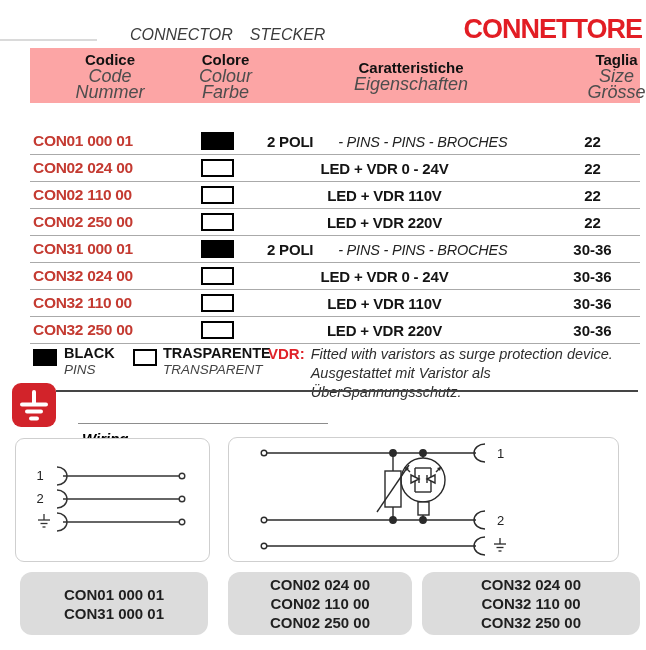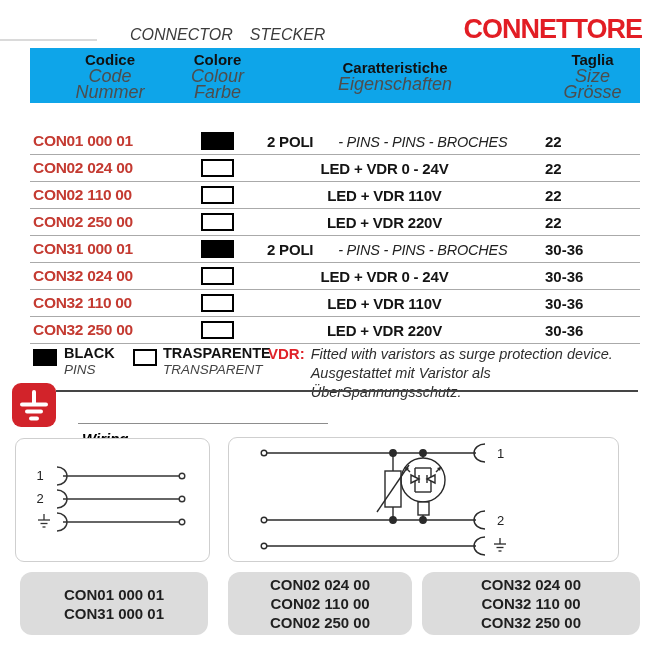--- a/index.html
+++ b/index.html
@@ -7,37 +7,37 @@
         font-family:"Liberation Sans", sans-serif;color:#1a1a1a;}
 
   
   .top-hairline{position:absolute;left:0;top:39px;width:97px;height:2px;background:#dadada;}
   .subtitle{position:absolute;left:130px;top:26px;font-size:16px;font-style:italic;color:#3c3c3c;}
   .subtitle .gap{display:inline-block;width:17px;}
   .page-title{position:absolute;right:4px;top:14px;font-size:27px;font-weight:bold;
               color:#e21d24;letter-spacing:-1px;}
 
   
-  .thead{position:absolute;left:30px;top:48px;width:610px;height:55px;background:#0ea5e9;
-         display:grid;grid-template-columns:160px 55px 300px 95px;align-items:center;text-align:center;}
+  .thead{position:absolute;left:30px;top:48px;width:610px;height:55px;background:#fca5a5;
+         display:grid;grid-template-columns:160px 55px 300px 95px;align-items:center;text-align:center;gap:8px;}
   .thead .hl1{font-weight:bold;font-size:15px;line-height:17px;color:#111;}
   .thead .hl2{font-style:italic;font-size:18px;line-height:16px;color:#4d4d4d;}
 
   
   .tbody{position:absolute;left:30px;top:128px;width:610px;}
   .trow{display:grid;grid-template-columns:160px 55px 300px 95px;height:26px;
         align-items:center;border-bottom:1px solid #aaaaaa;}
   .cell-code{font-weight:bold;font-size:15.5px;color:#c43a31;padding-left:3px;letter-spacing:-0.3px;}
   .cell-swatch{display:flex;justify-content:center;align-items:center;}
   .swatch{width:33px;height:18px;border:2px solid #000;background:#fff;box-sizing:border-box;}
   .swatch[data-color="black"]{background:#000;}
   .cell-char{text-align:center;font-size:15px;font-weight:bold;color:#141414;letter-spacing:-0.2px;}
   .cell-char .note{font-style:italic;font-weight:normal;font-size:14.5px;color:#222;padding-left:21px;}
   .trow.poli .cell-char{text-align:left;padding-left:22px;}
-  .cell-size{font-weight:bold;font-size:15px;color:#141414;}
+  .cell-size{text-align:center;font-weight:bold;font-size:15px;color:#141414;}
 
   
   .legend-swatch{position:absolute;width:24px;height:17px;border:2px solid #000;box-sizing:border-box;background:#fff;}
   .legend-swatch.black{background:#000;}
   .lg-black{left:33px;top:349px;}
   .lg-trans{left:133px;top:349px;}
   .legend-text{position:absolute;top:345px;}
   .lt-nero{left:64px;}
   .lt-trasp{left:163px;}
   .legend-text .main{font-weight:bold;font-size:14.5px;line-height:17px;color:#111;}

